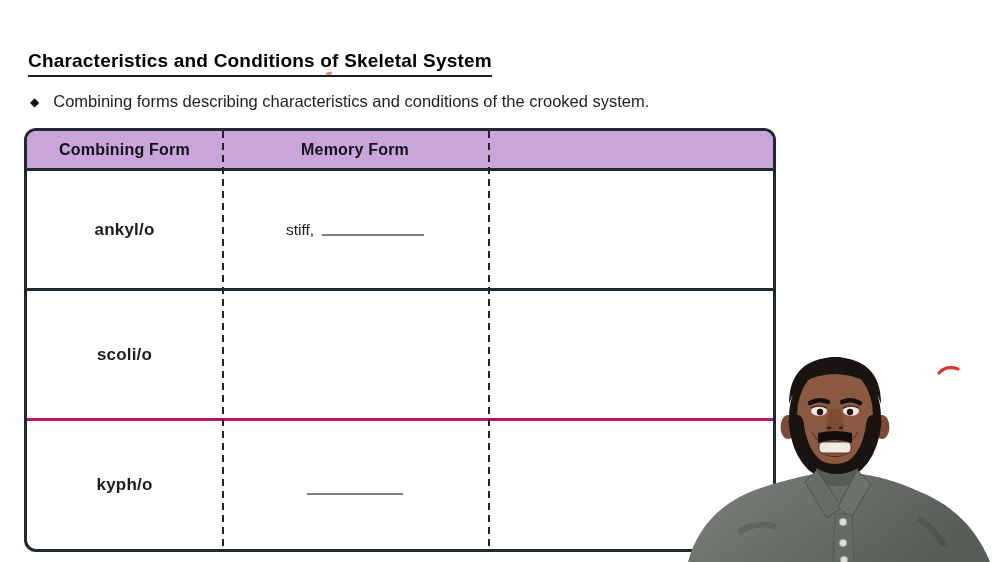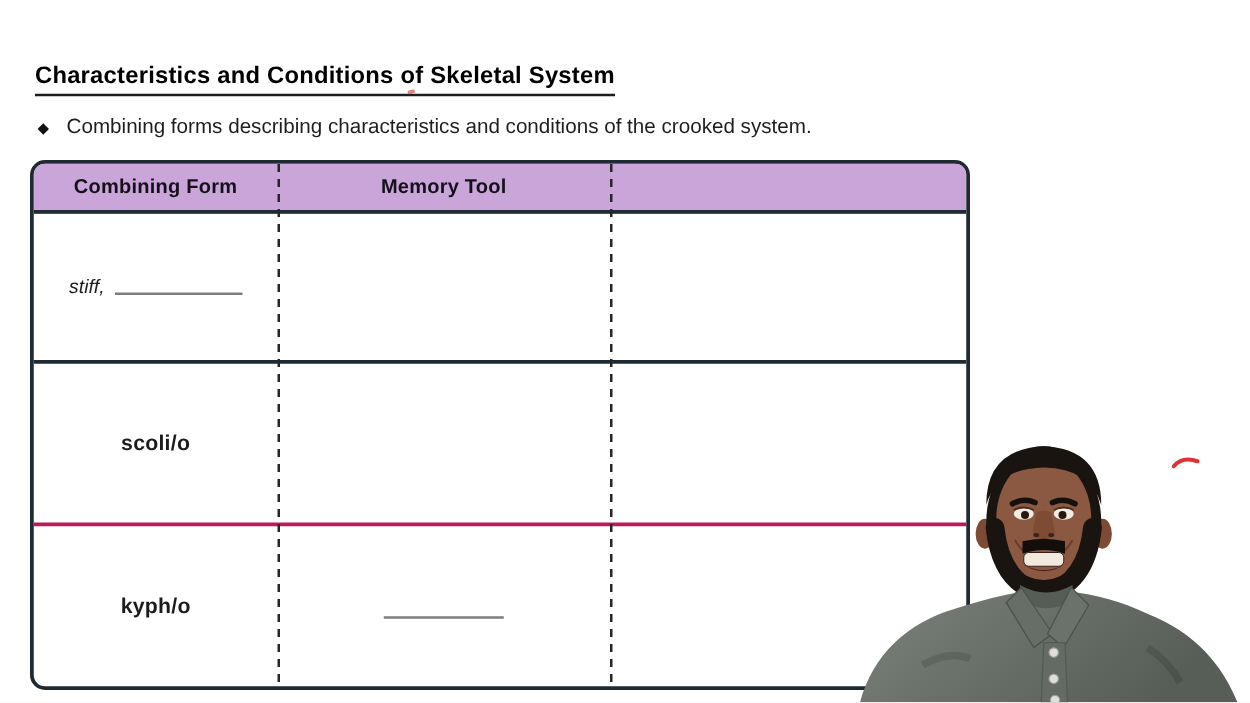--- a/index.html
+++ b/index.html
@@ -66,21 +66,21 @@
     letter-spacing:.2px;
   }
   .r1{height:120px;border-bottom:3px solid #202a33;}
   .r2{height:130px;border-bottom:3px solid #be185d;}
   .r3{height:128px;}
   .cell{
     display:flex;align-items:center;justify-content:center;
     color:#1c1c1c;
   }
   .term{font-weight:700;font-size:17px;letter-spacing:.2px;}
-  .definition{font-size:15.5px;font-style:italic;}
+  .definition{font-size:15.5px;}
   .blank{
     display:inline-block;height:1px;
     border-bottom:2px solid #7e7e7e;
     vertical-align:baseline;
   }
   .r1 .blank{width:102px;margin-left:8px;transform:translateY(5px);}
   .r3 .blank{width:96px;transform:translateY(8px);}
   
   .presenter{
     position:absolute;left:680px;top:330px;
@@ -100,24 +100,25 @@
   <div class="title-tick"></div>
 
   <div class="bullet-line">
     <span class="bullet-diamond">◆</span>
     <span>Combining forms describing characteristics and conditions of the crooked system.</span>
   </div>
 
   <div class="vocab-table">
     <div class="trow thead">
       <div class="cell">Combining Form</div>
-      <div class="cell">Memory Tool</div>
+      <div class="cell">Memory Form</div>
     </div>
 
     <div class="trow r1">
+      <div class="cell term">ankyl/o</div>
       <div class="cell definition">
         <span>stiff,</span>
         <span class="blank"></span>
       </div>
       <div class="cell"></div>
     </div>
 
     <div class="trow r2">
       <div class="cell term">scoli/o</div>
       <div class="cell"></div>

